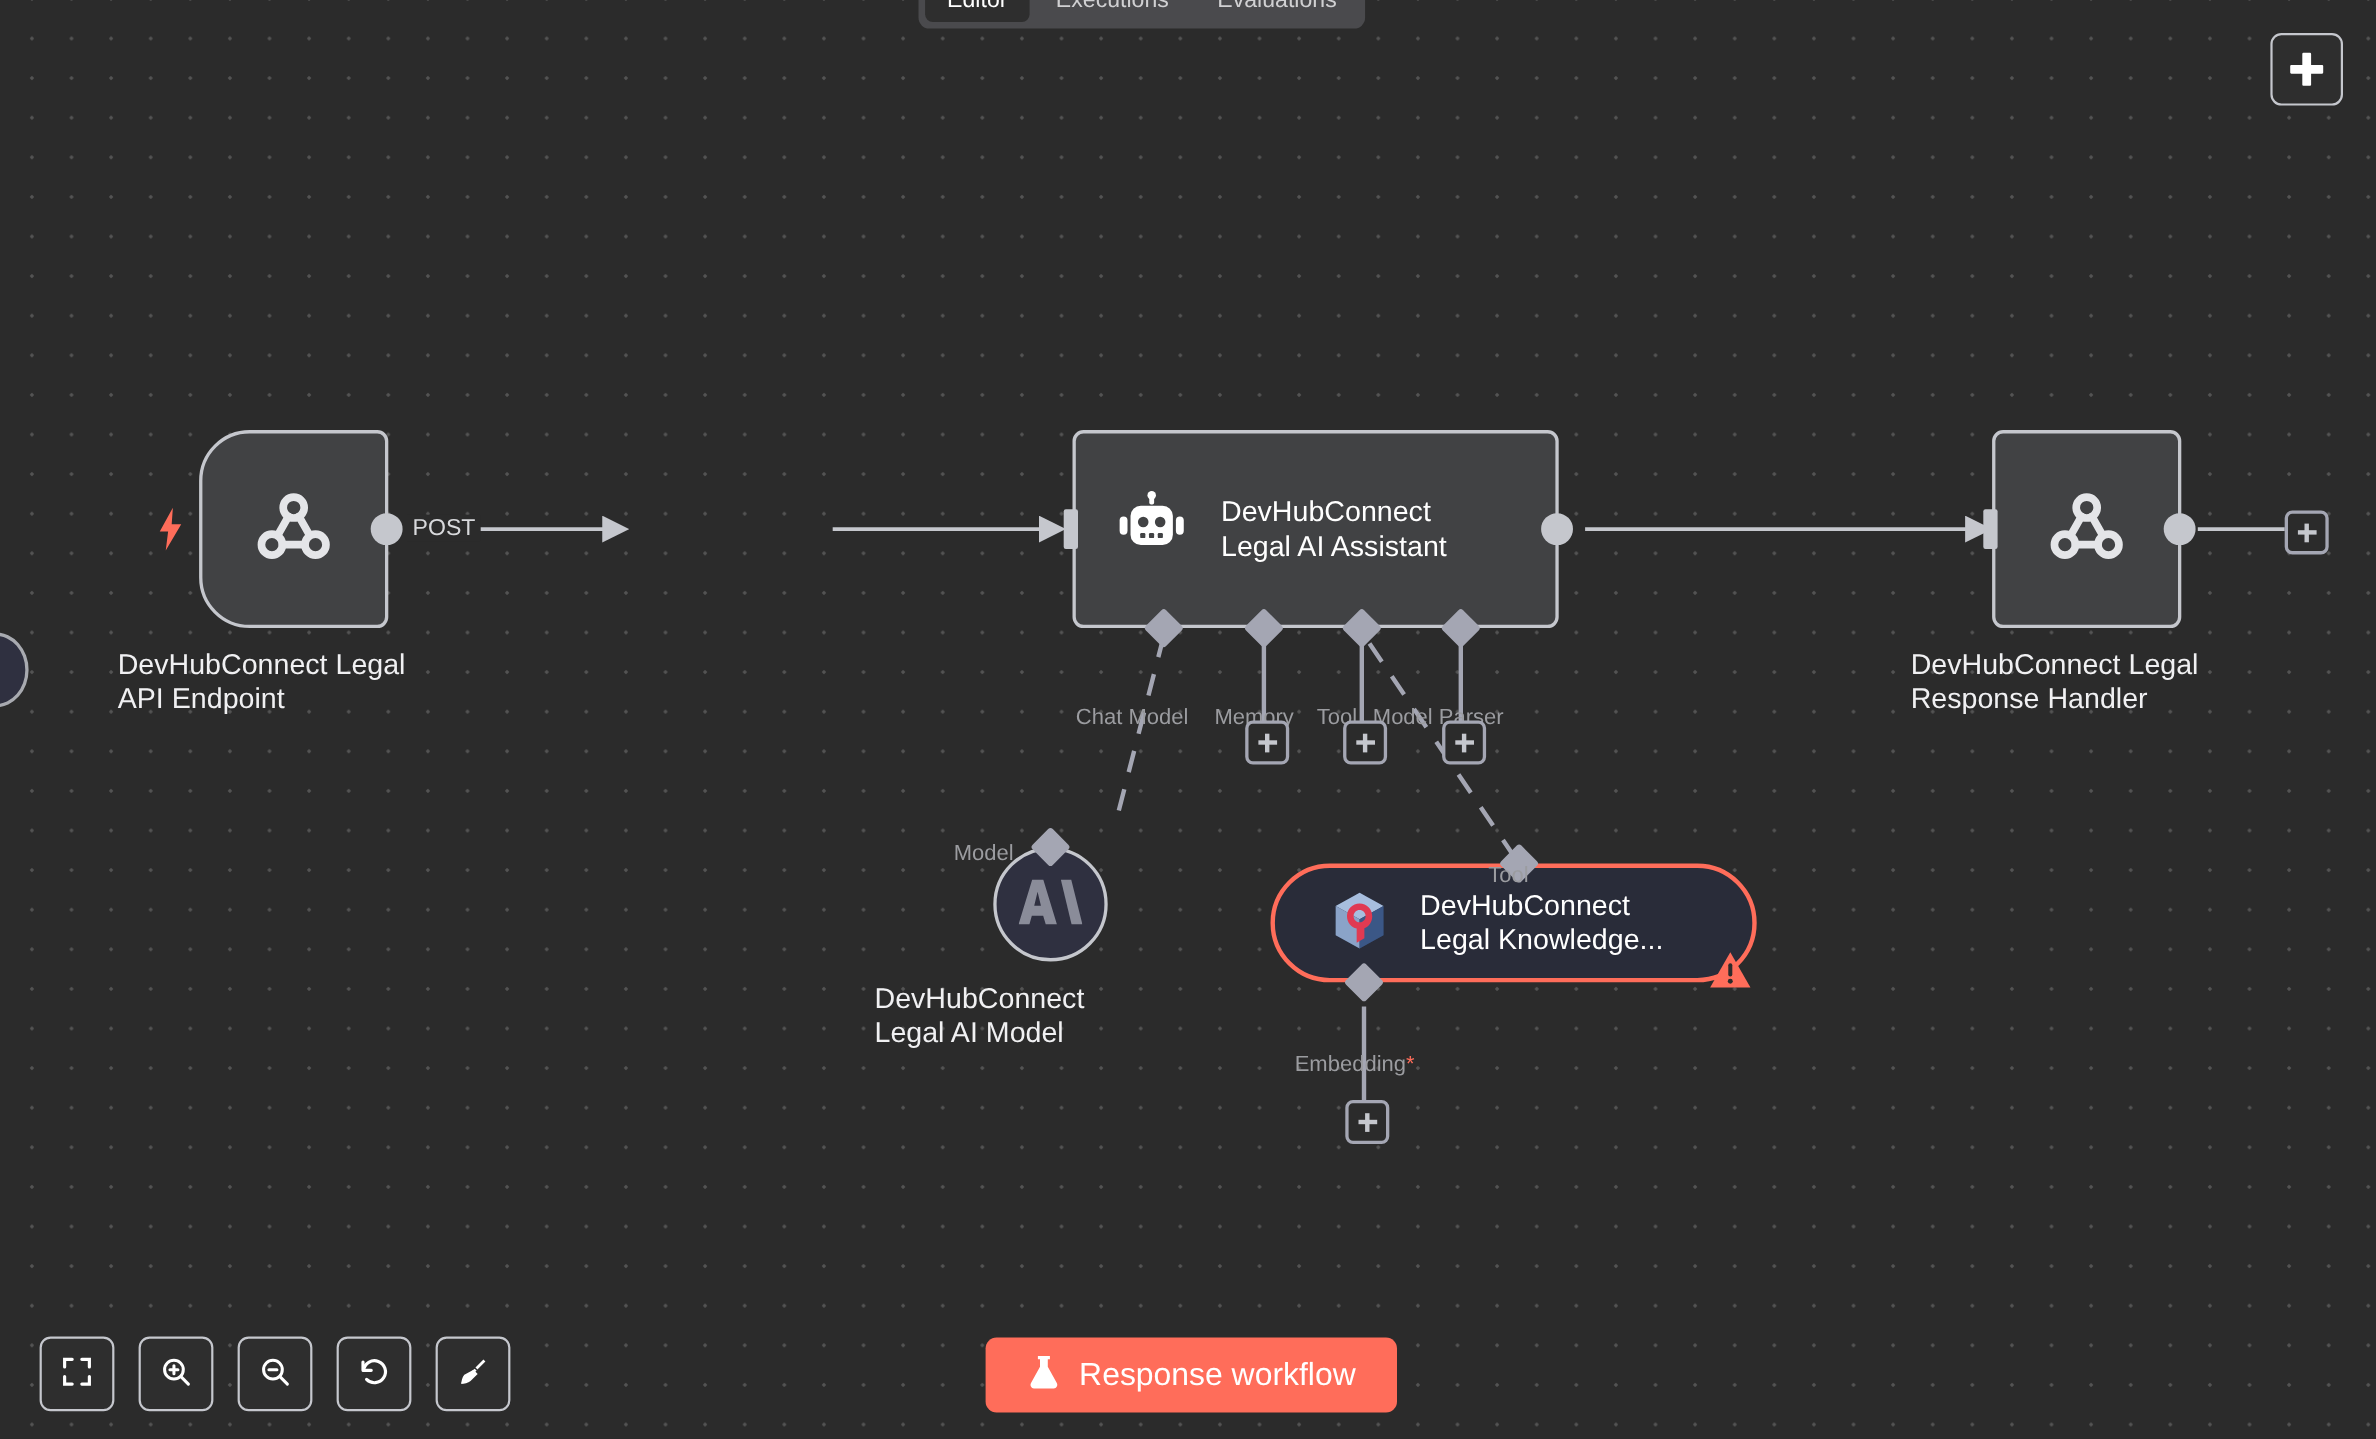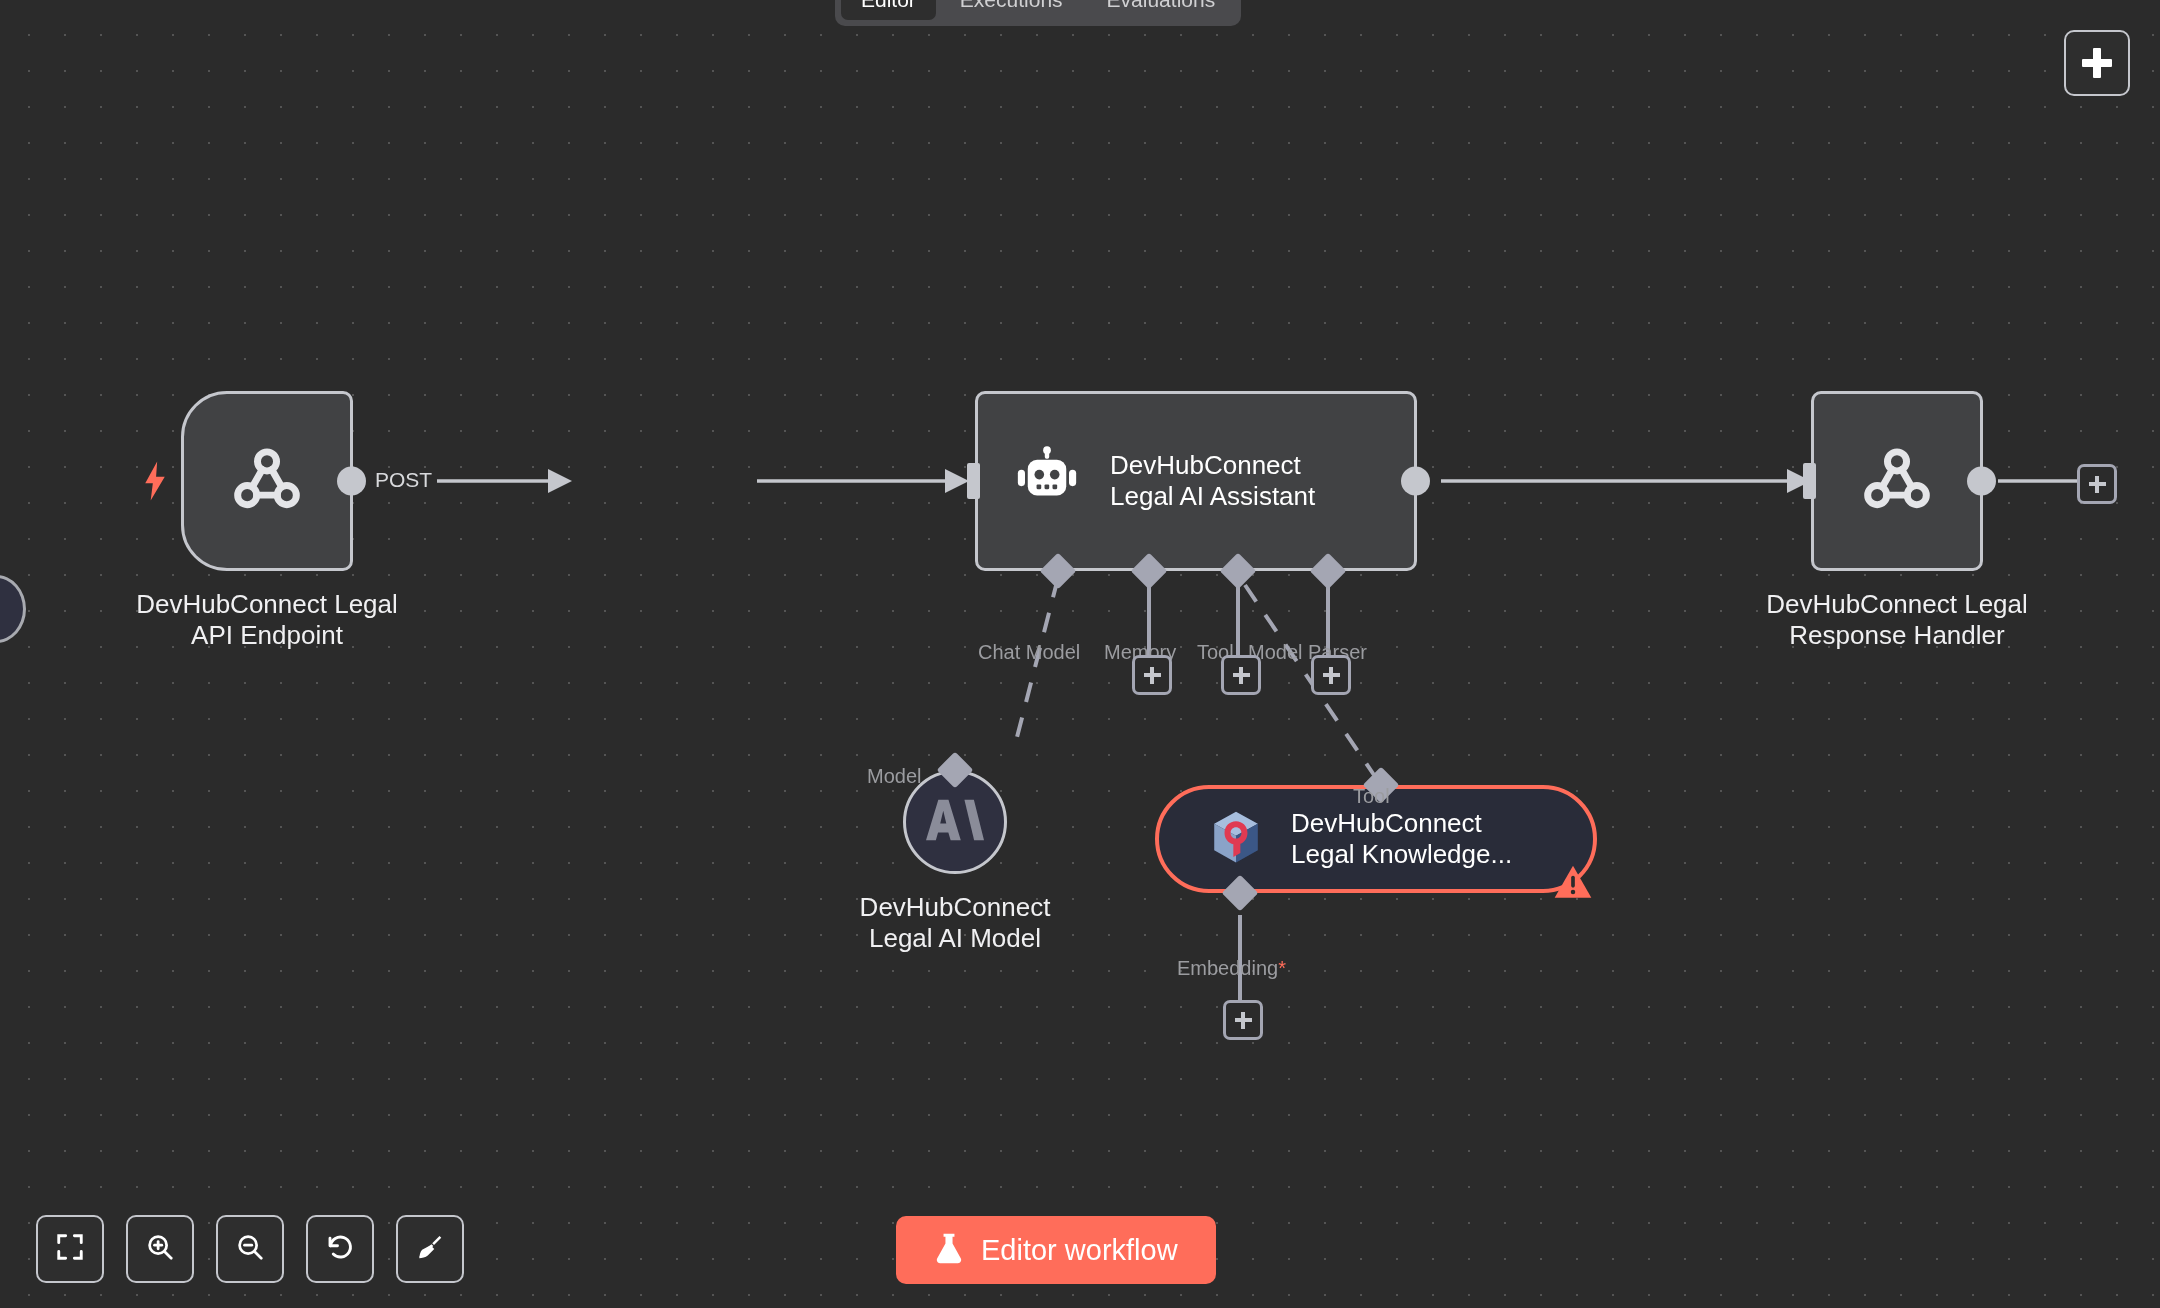--- a/index.html
+++ b/index.html
@@ -71,21 +71,20 @@
     border: 3px solid #c5c7cd;
     border-radius: 10px;
     box-sizing: border-box;
     display: flex; align-items: center;
   }
   .node-box.trigger {
     border-radius: 46px 10px 10px 46px;
   }
   .node-caption {
     position: absolute; left: 50%; transform: translateX(-50%);
-    text-align: center;
     color: #f0f0f2;
     font-size: 26px;
     line-height: 1.18;
     white-space: pre-line;
     width: 320px;
   }
   .node-subcaption {
     position: absolute; left: 50%; transform: translateX(-50%);
     text-align: center; color: #9b9ca0; font-size: 21px; width: 320px;
   }
@@ -440,16 +439,16 @@
       </span>
     </div>
   </div>
 
   <div class="execute-btn">
     <span>
       <svg width="30" height="33" viewBox="0 0 22 24" fill="#ffffff">
         <path d="M7 1.2 H15 V3.4 H13.6 V8.4 L19.6 19.2 C20.5 20.8 19.4 22.8 17.6 22.8 H4.4 C2.6 22.8 1.5 20.8 2.4 19.2 L8.4 8.4 V3.4 H7 Z"></path>
       </svg>
     </span>
-    <span class="label">Editor workflow</span>
+    <span class="label">Response workflow</span>
   </div>
 
 </div>
 
 </body></html>

